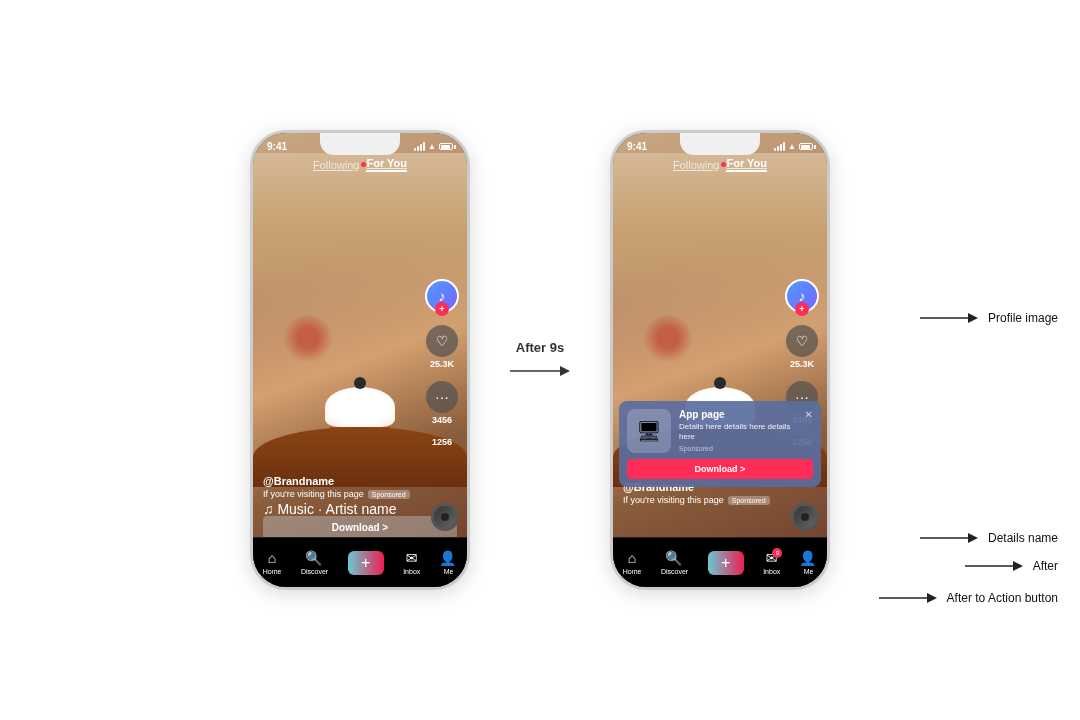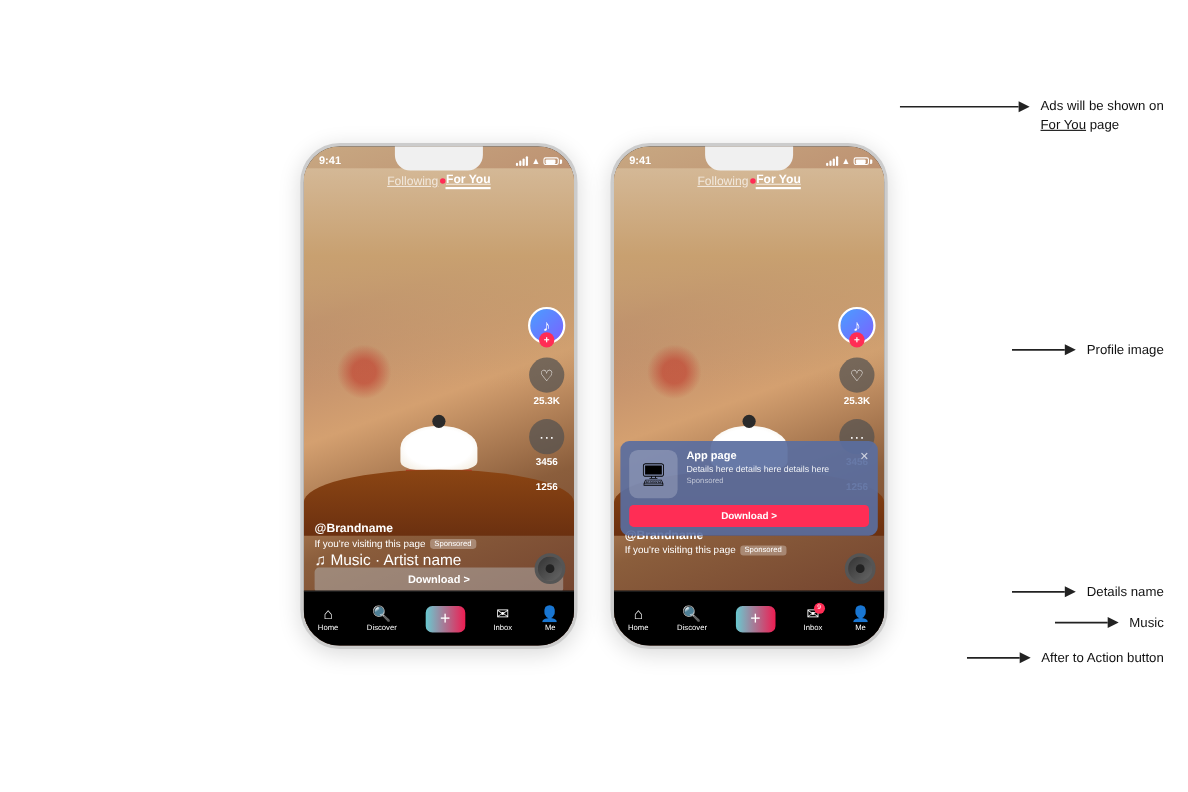--- a/index.html
+++ b/index.html
@@ -22,21 +22,21 @@
       justify-content: center;
       position: relative;
     }
     .phones-area {
       display: flex;
       align-items: center;
       gap: 30px;
     }
     
     .phone {
-      width: 252px;
+      width: 220px;
       height: 460px;
       background: #f0f0f0;
       border-radius: 36px;
       border: 3px solid #ccc;
       overflow: hidden;
       position: relative;
       box-shadow: 0 4px 20px rgba(0,0,0,0.15);
       display: flex;
       flex-direction: column;
     }
@@ -549,20 +549,27 @@
           </div>
           <div class="nav-item">
             <span class="nav-icon">👤</span>
             <span>Me</span>
           </div>
         </div>
 
       </div>
     </div>
 
+    <div class="arrow-area">
+      <div class="arrow-label">After 9s</div>
+      <svg class="arrow-svg" viewBox="0 0 60 20">
+        <line x1="0" y1="10" x2="50" y2="10" stroke="#333" stroke-width="1.5"></line>
+        <polygon points="50,5 60,10 50,15" fill="#333"></polygon>
+      </svg>
+    </div>
 
     <div class="phone">
       <div class="phone-notch"></div>
       <div class="phone-screen">
 
         <div class="video-bg">
           <div class="hand-area"></div>
           <div class="scene-red-sprinkles"></div>
           <div class="cupcake-main">
             <div class="cupcake-frosting"></div>
@@ -655,30 +662,20 @@
             <span class="nav-icon">👤</span>
             <span>Me</span>
           </div>
         </div>
 
       </div>
     </div>
 
   </div>
 
-  <div style="position:absolute; right:22px; top:88px; display:flex; align-items:flex-start; gap:8px;">
-    <svg width="120" height="18">
-      <line x1="0" y1="9" x2="108" y2="9" stroke="#222" stroke-width="1.5"></line>
-      <polygon points="108,4 118,9 108,14" fill="#222"></polygon>
-    </svg>
-    <div style="font-size:12px; color:#111; line-height:1.4; max-width:150px;">
-      <span>Ads will be shown on</span><br>
-      <u>For You</u><span> page</span>
-    </div>
-  </div>
 
   <div style="position:absolute; right:22px; top:310px; display:flex; align-items:center; gap:8px;">
     <svg width="60" height="16">
       <line x1="0" y1="8" x2="48" y2="8" stroke="#222" stroke-width="1.5"></line>
       <polygon points="48,3 58,8 48,13" fill="#222"></polygon>
     </svg>
     <span style="font-size:12px; color:#111;">Profile image</span>
   </div>
 
   <div style="position:absolute; right:22px; top:530px; display:flex; align-items:center; gap:8px;">
@@ -687,21 +684,21 @@
       <polygon points="48,3 58,8 48,13" fill="#222"></polygon>
     </svg>
     <span style="font-size:12px; color:#111;">Details name</span>
   </div>
 
   <div style="position:absolute; right:22px; top:558px; display:flex; align-items:center; gap:8px;">
     <svg width="60" height="16">
       <line x1="0" y1="8" x2="48" y2="8" stroke="#222" stroke-width="1.5"></line>
       <polygon points="48,3 58,8 48,13" fill="#222"></polygon>
     </svg>
-    <span style="font-size:12px; color:#111;">Music</span>
+    <span style="font-size:12px; color:#111;">After</span>
   </div>
 
   <div style="position:absolute; right:22px; top:590px; display:flex; align-items:center; gap:8px;">
     <svg width="60" height="16">
       <line x1="0" y1="8" x2="48" y2="8" stroke="#222" stroke-width="1.5"></line>
       <polygon points="48,3 58,8 48,13" fill="#222"></polygon>
     </svg>
     <span style="font-size:12px; color:#111;">After to Action button</span>
   </div>
 

